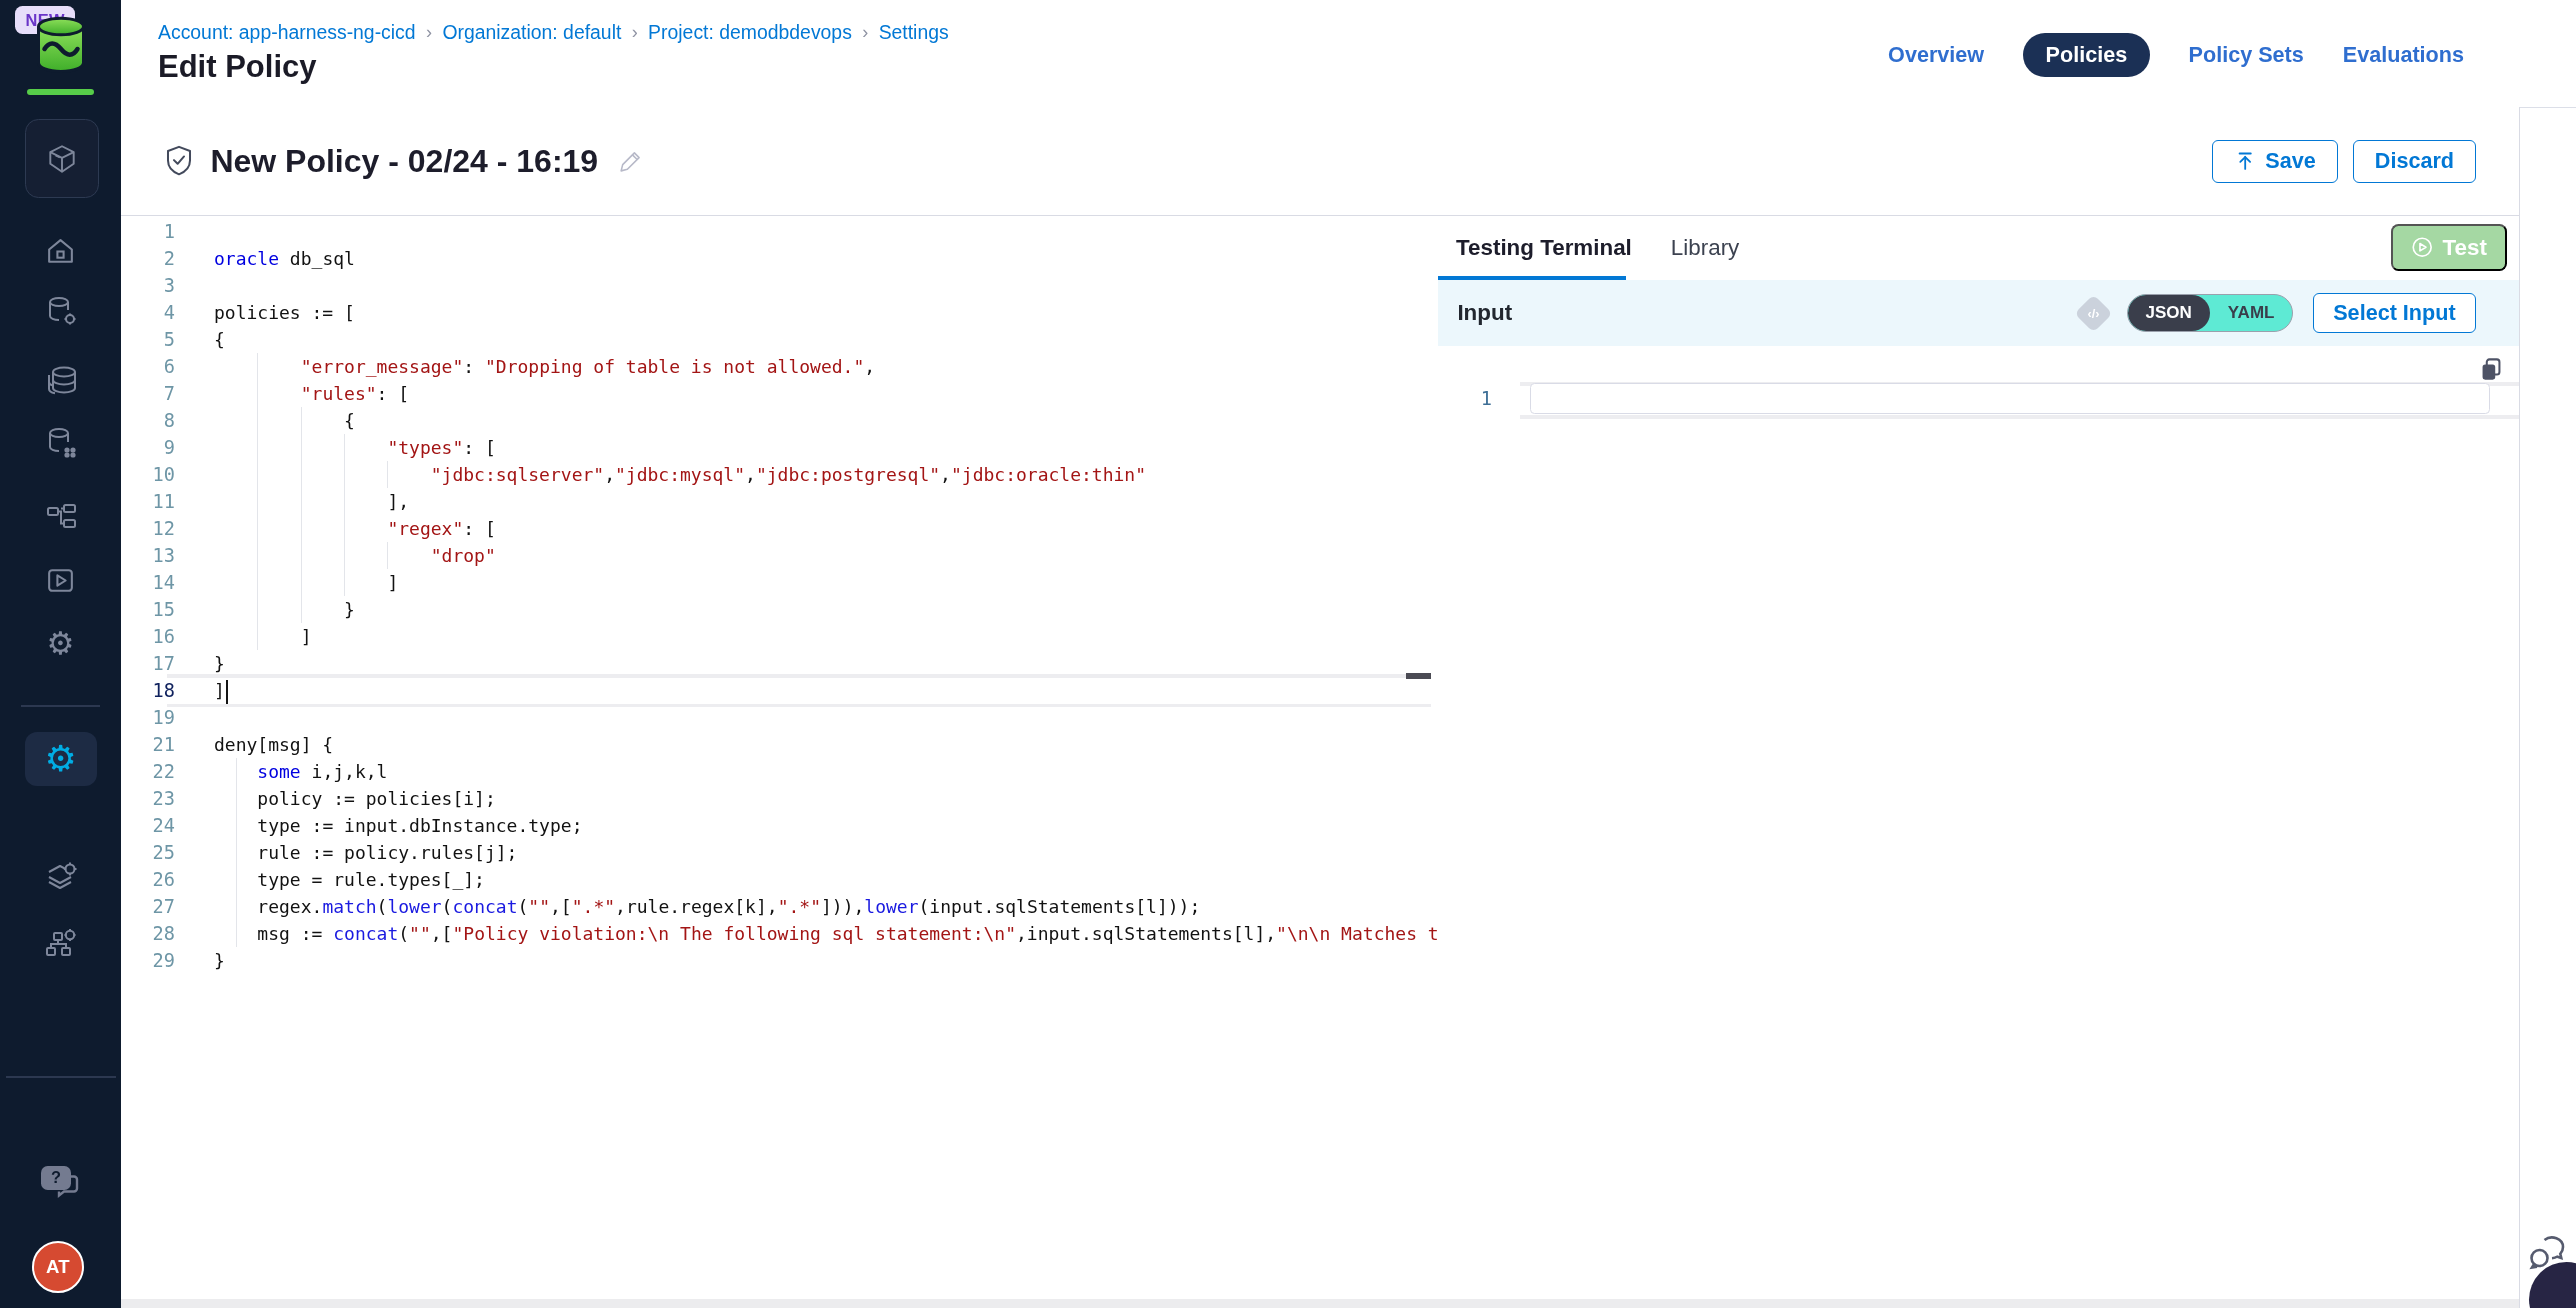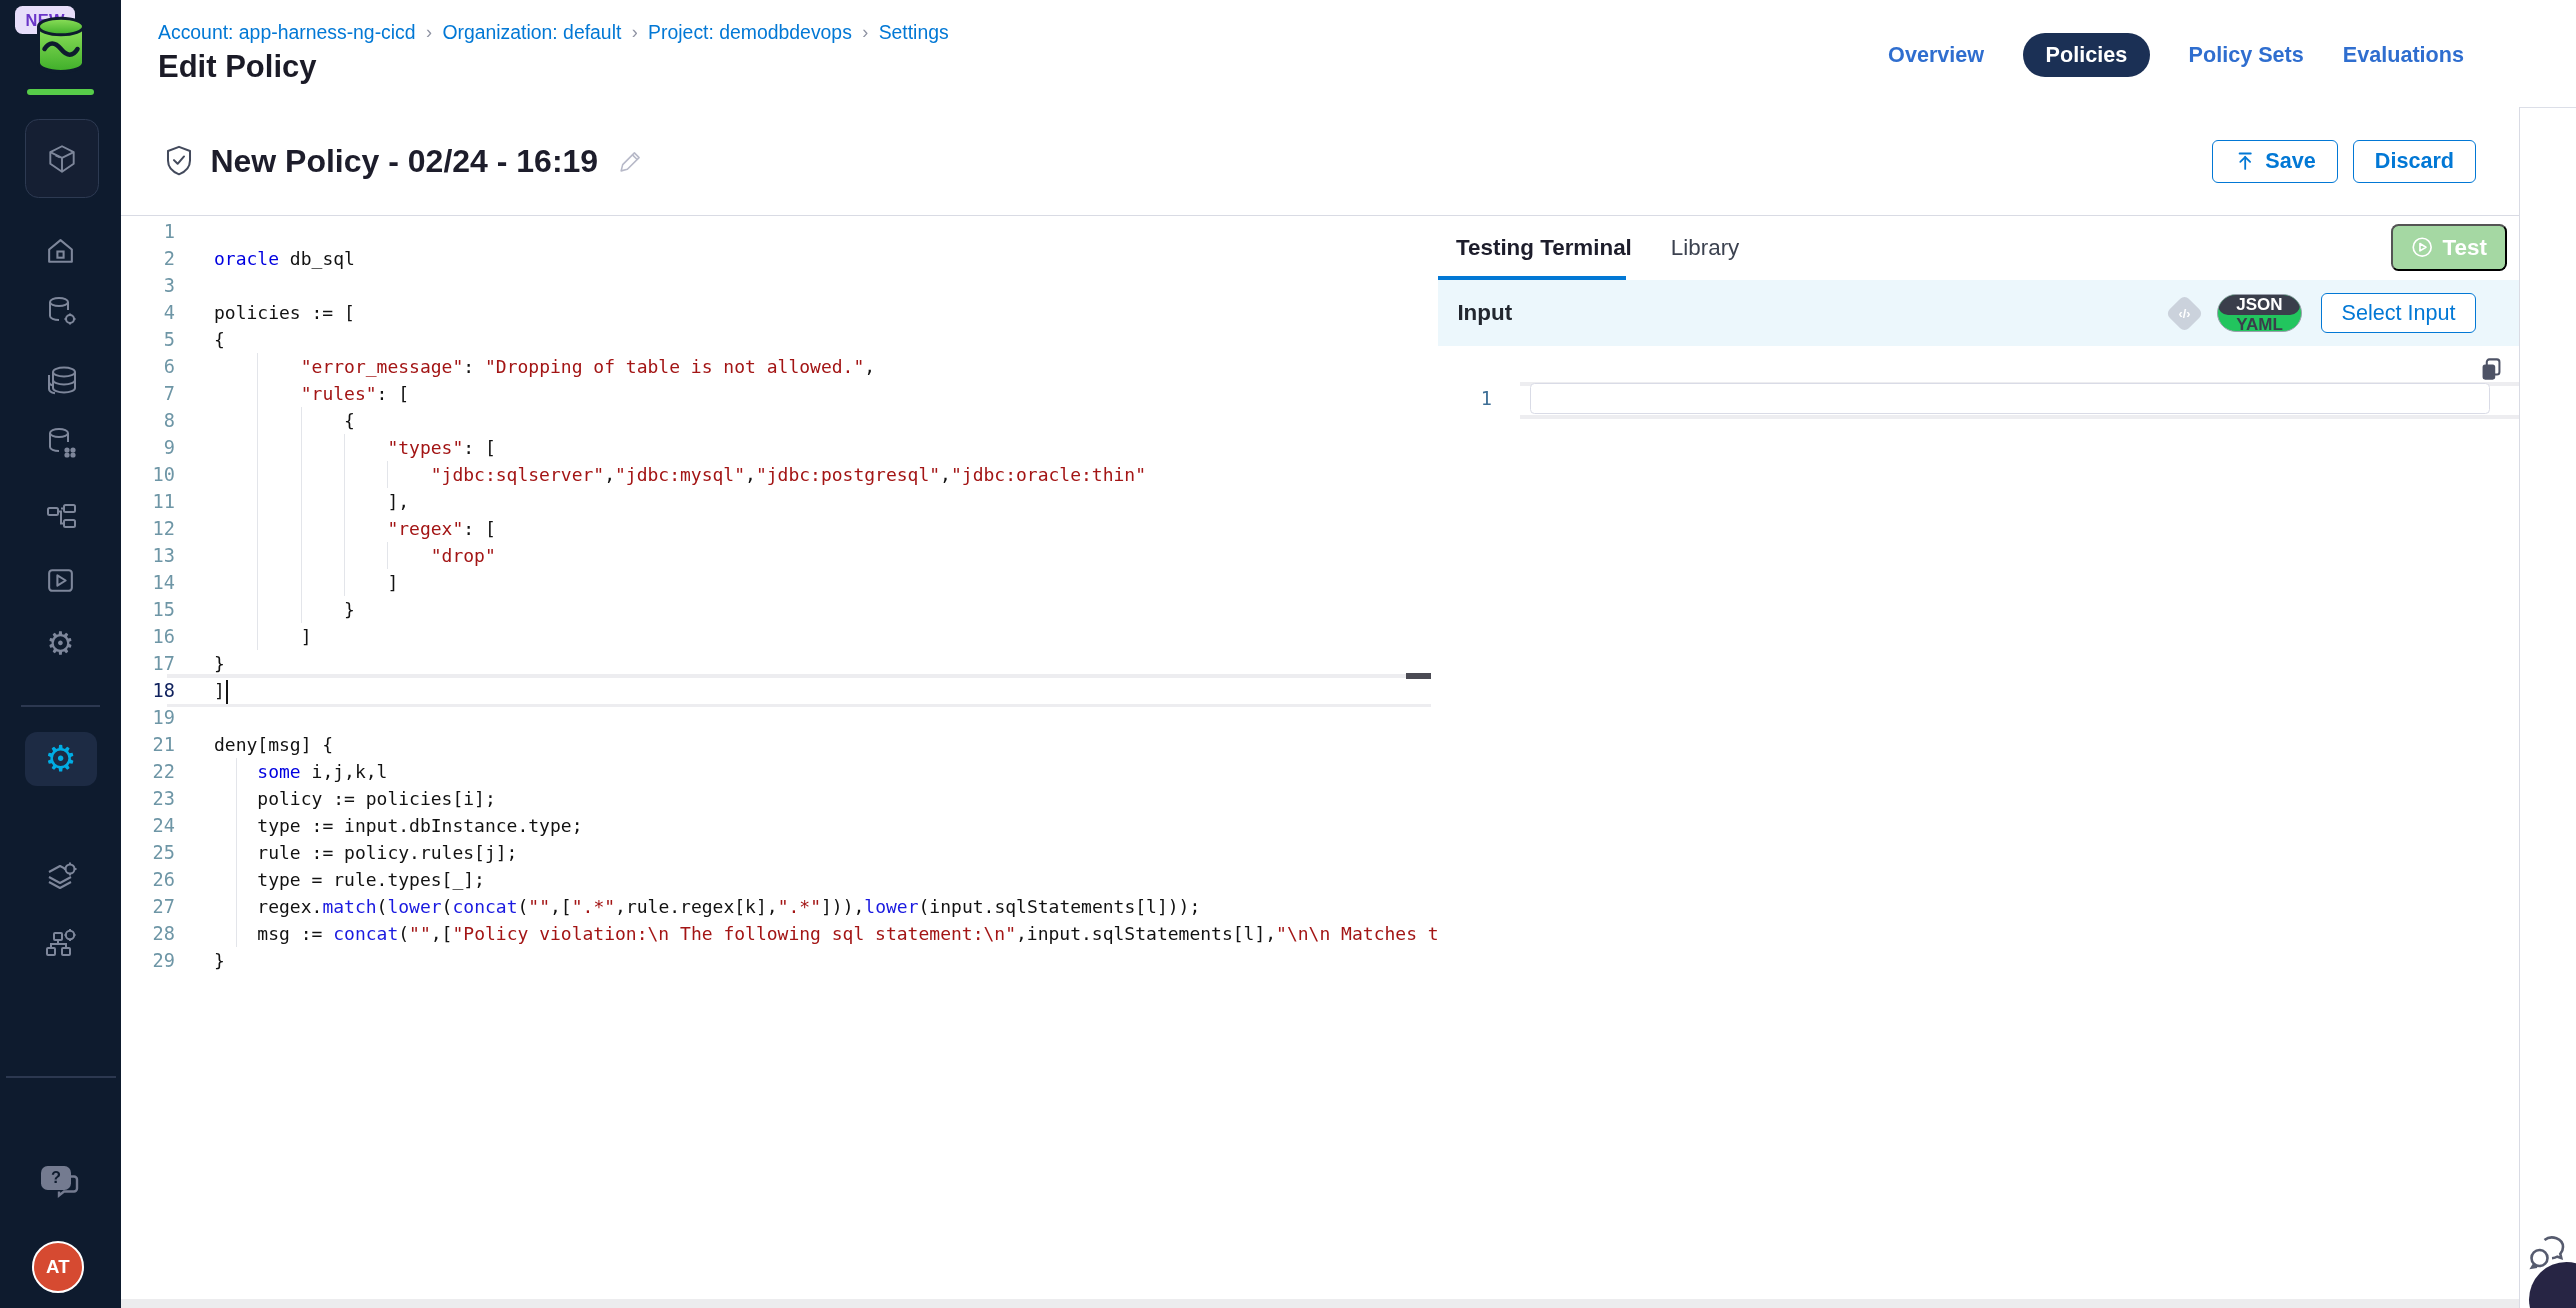--- a/index.html
+++ b/index.html
@@ -78,27 +78,27 @@
   .test-btn{position:absolute;right:12px;top:8.2px;width:116px;height:47px;border-radius:7.5px;background:#a5d8a3;
             color:#fff;font-size:22.4px;font-weight:700;display:flex;align-items:center;justify-content:center;
             gap:9px;cursor:default;}
   .input-row{height:66px;background:#ecf7fc;display:flex;align-items:center;padding:0 43px 0 19.4px;
              box-sizing:border-box;gap:19.4px;}
   .input-label{font-size:22.4px;font-weight:600;color:#22272f;}
   .row-spacer{flex:1;}
   .diamond{width:27px;height:27px;transform:rotate(45deg);background:#cbd2dc;border-radius:6px;
            display:flex;align-items:center;justify-content:center;cursor:pointer;}
   .diamond span{transform:rotate(-45deg);color:#fff;font-size:12.7px;font-weight:800;}
-  .fmt-toggle{display:flex;align-items:flex-start;border:1.5px solid #9aa0ac;border-radius:745px;background:#22c55e;
-              height:36px;overflow:hidden;flex-direction:column;}
+  .fmt-toggle{display:flex;align-items:flex-start;border:1.5px solid #9aa0ac;border-radius:745px;background:#5eead4;
+              height:36px;overflow:hidden;}
   .fmt-seg{padding:0 18px;height:36px;display:flex;align-items:center;font-size:17px;font-weight:700;
            color:#3a3e4b;cursor:pointer;}
   .fmt-seg.active{background:#3a3e4b;color:#fff;border-radius:745px;}
   .select-input-btn{border:1.5px solid #0278d5;border-radius:6px;background:#fff;color:#0278d5;
-                    font-size:21.6px;font-weight:400;height:40px;padding:0 19.4px;display:flex;align-items:center;cursor:pointer;}
+                    font-size:21.6px;font-weight:700;height:40px;padding:0 19.4px;display:flex;align-items:center;cursor:pointer;}
   .mini-editor{position:relative;height:149px;}
   .copy-ic{position:absolute;right:16.4px;top:10.4px;cursor:pointer;}
   .mini-bar{position:absolute;left:82px;right:0;height:3.7px;background:#ededf0;}
   .mini-bar.t{top:36px;} .mini-bar.b{bottom:auto;top:69px;}
   .mini-ln{position:absolute;left:36px;top:37px;width:18px;text-align:right;
            font-family:"DejaVu Sans Mono",monospace;font-size:18.6px;color:#3e6f96;line-height:31px;}
   .mini-field{position:absolute;left:92px;top:37px;width:960px;height:31px;border:1.5px solid #d9dbe6;
               border-radius:4.5px;background:#fff;box-sizing:border-box;font-size:18px;
               font-family:"DejaVu Sans Mono",monospace;padding:0 9px;outline:none;}
 

